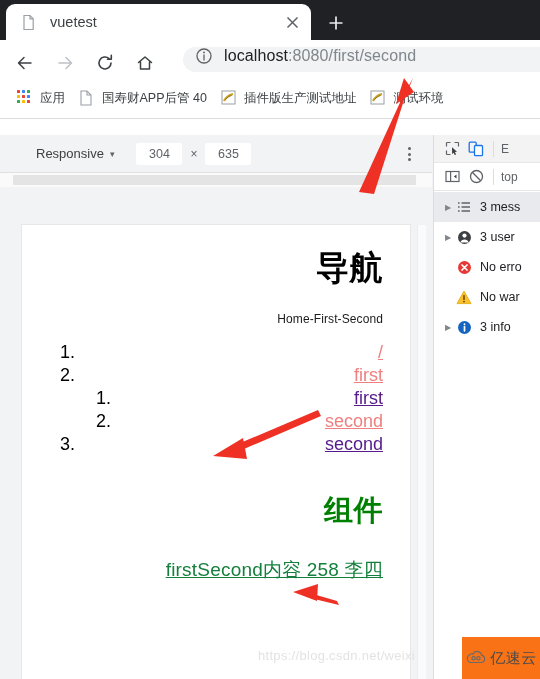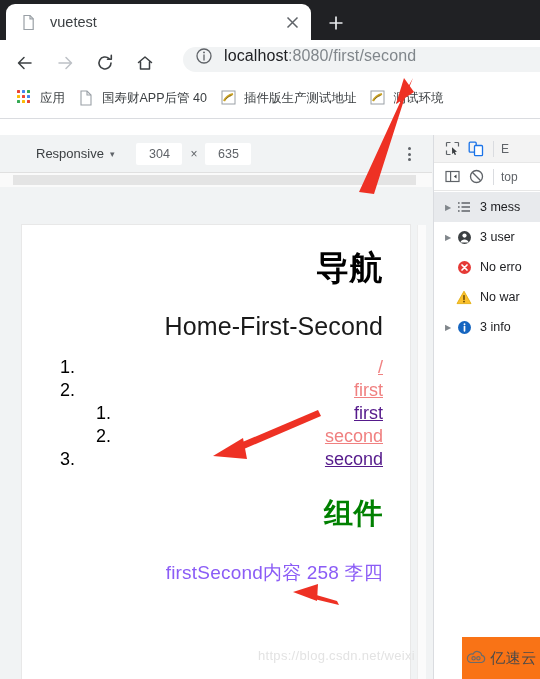--- a/index.html
+++ b/index.html
@@ -120,33 +120,33 @@
   }
   .page {
     position:absolute; left:22px; top:38px; width:388px; height:470px;
     background:#ffffff; box-shadow:0 0 0 1px #e8e8e8;
     overflow:hidden;
   }
   .page-inner { padding:26px 27px 0 22px;text-align:right; }
 
   h1.nav-h { font-size:33px; line-height:1.05; color:#000000;
              font-weight:bold; letter-spacing:.5px; }
-  .breadcrumb { margin-top:26px; font-size:25px; color:#1a1a1a; letter-spacing:.1px; }
+  .breadcrumb { margin-top:26px; font-size:12px; color:#1a1a1a; letter-spacing:.1px; }
 
   ol.lvl1 { margin-top:16px; padding-left:36px; font-size:18px; color:#000000; }
   ol.lvl1 > li { margin:2px 0; }
   ol.lvl2 { padding-left:36px; font-size:18px; color:#000000; }
   ol.lvl2 > li { margin:2px 0; }
   a.lnk { text-decoration:underline; }
   a.active { color:#f08080; }
   a.visited { color:#551a8b; }
 
-  h1.comp-h { margin-top:24px; font-size:29px; color:#008000;
+  h1.comp-h { margin-top:36px; font-size:29px; color:#008000;
               font-weight:bold; letter-spacing:.5px; }
-  .comp-text { margin-top:26px; font-size:19px; color:#8b5cf6; letter-spacing:.2px; }
+  .comp-text { margin-top:26px; font-size:19px; color:#15803d; letter-spacing:.2px;text-decoration:underline; }
 
   
   .vp-scroll { position:absolute; right:6px; top:38px; width:9px; height:470px;
                background:#fbfbfb; border-left:1px solid #ededed; }
 
   
   .console-panel {
     position:absolute; left:433px; top:0; width:107px; height:560px;
     background:#ffffff; border-left:1px solid #dadce0;
   }

